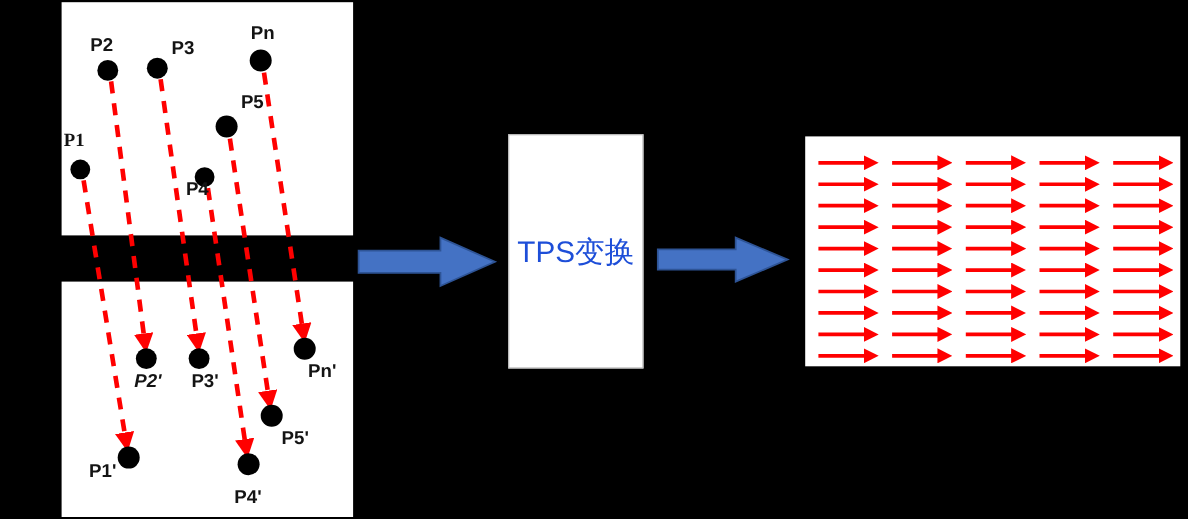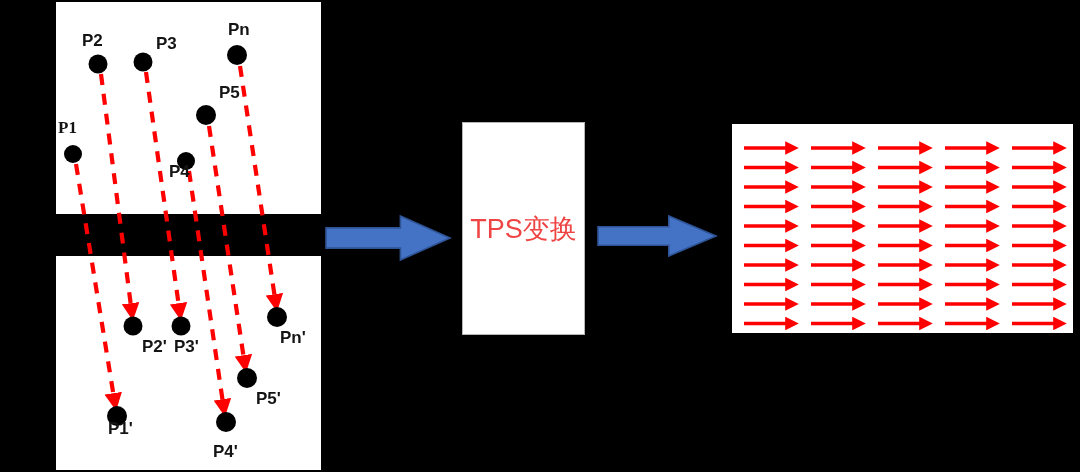--- a/index.html
+++ b/index.html
@@ -35,21 +35,21 @@
     height: 213px;
     background: #ffffff;
     border: 1px solid #b5b5b5;
     box-sizing: border-box;
     display: flex;
     align-items: center;
     justify-content: center;
   }
   #tps-label {
     font-size: 27px;
-    color: #ef4444;
+    color: #1d4ed8;
     letter-spacing: 0px;
     white-space: nowrap;
   }
 
   
   .layer {
     position: absolute;
     left: 0; top: 0;
     width: 1080px;
     height: 472px;
@@ -177,21 +177,21 @@
       </g>
   </svg>
 
   <div id="labels-group">
       <div class="plabel" style="left: 58px; top: 119px; font-family: Liberation Serif, serif;">P1</div>
       <div class="plabel" style="left: 82px; top: 32px;">P2</div>
       <div class="plabel" style="left: 128px; top: 35px; margin-left: 28px;">P3</div>
       <div class="plabel" style="left: 169px; top: 130px; margin-top: 33px;">P4</div>
       <div class="plabel" style="left: 189px; top: 84px; margin-left: 30px;">P5</div>
       <div class="plabel" style="left: 228px; top: 21px;">Pn</div>
-      <div class="plabel" style="left: 81px; top: 420px; margin-left: 27px;">P1'</div>
-      <div class="plabel" style="left: 142px; top: 338px;">P2'</div>
+      <div class="plabel" style="left: 81px; top: 420px;">P1'</div>
+      <div class="plabel" style="left: 122px; top: 338px; font-style: italic;">P2'</div>
       <div class="plabel" style="left: 174px; top: 338px;">P3'</div>
       <div class="plabel" style="left: 213px; top: 433px; margin-top: 10px;">P4'</div>
       <div class="plabel" style="left: 256px; top: 390px;">P5'</div>
       <div class="plabel" style="left: 280px; top: 329px;">Pn'</div>
     </div>
 
 </div>
 
 </body></html>

